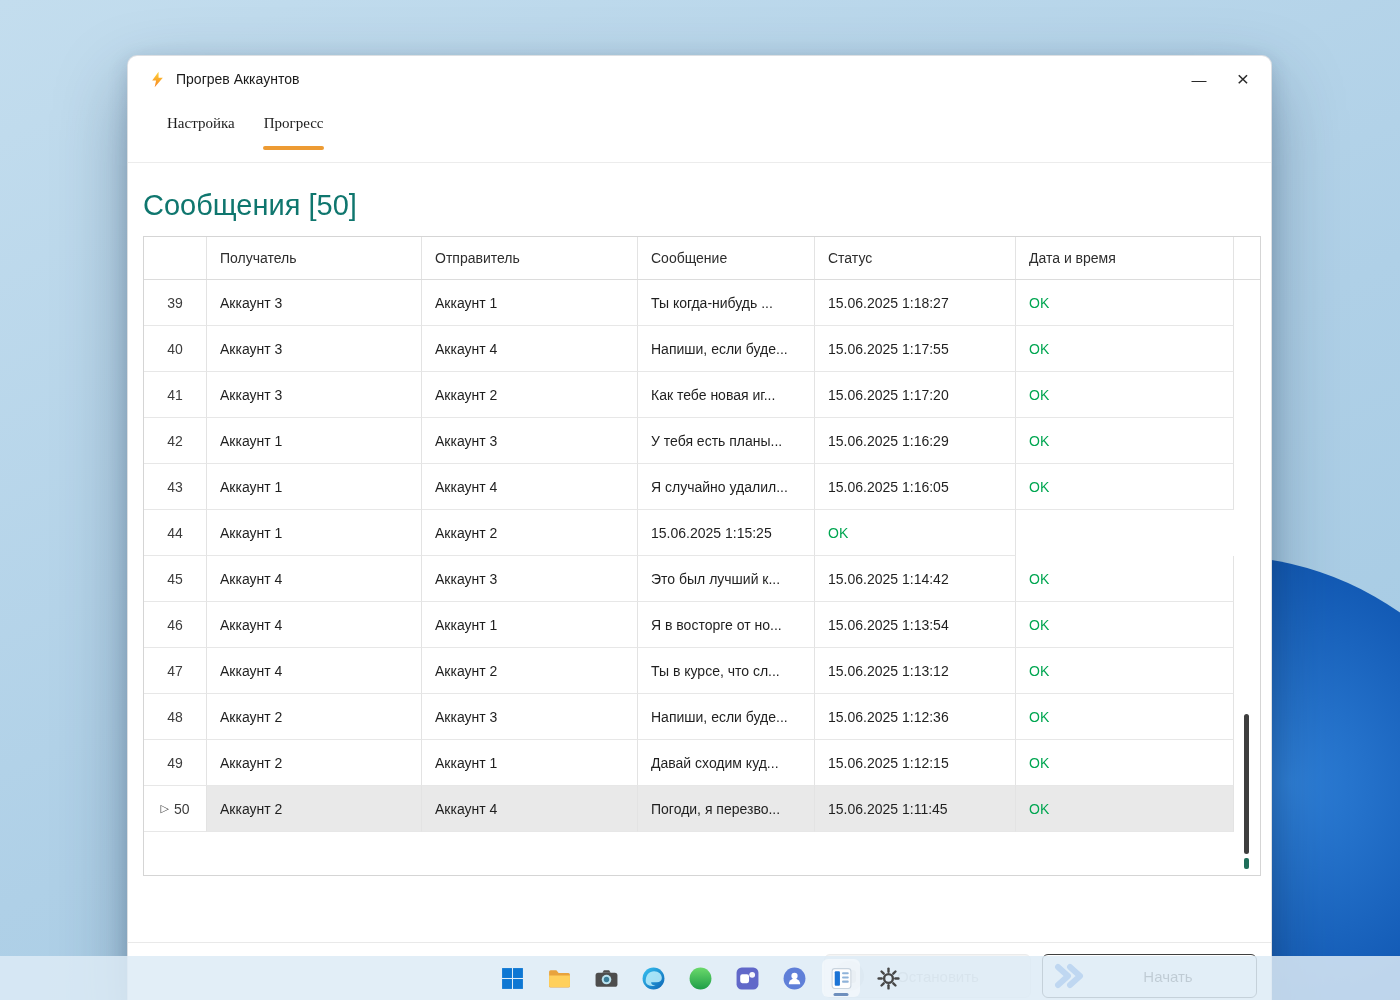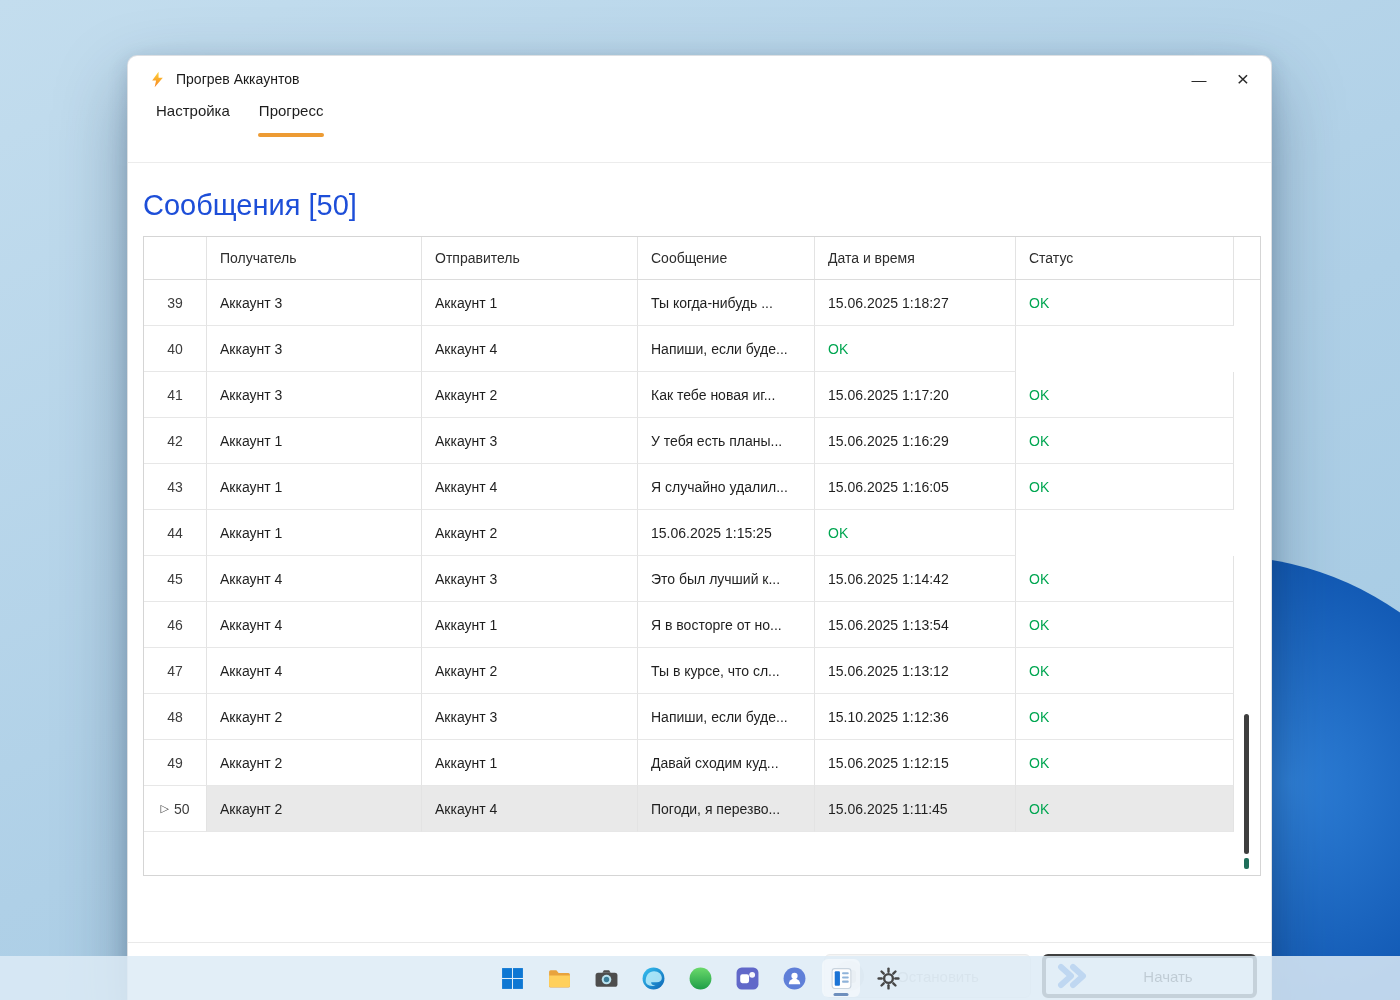--- a/index.html
+++ b/index.html
@@ -25,27 +25,27 @@
 
   .titlebar { height: 46px; display: flex; align-items: center; padding-left: 21px; }
   .bolt { width: 17px; height: 17px; margin-right: 10px; }
   .title { font-size: 14px; color: #1b1b1b; }
   .win-controls { margin-left: auto; display: flex; align-items: center; height: 100%; }
   .win-btn { width: 44px; height: 100%; display: flex; align-items: center; justify-content: center;
              color: #2a2a2a; background: transparent; border: none; font-size: 15px; cursor: default;
              font-family: inherit; }
   .win-btn.close { font-size: 21px; margin-right: 6px; }
 
-  .tabs { display: flex; gap: 27px; padding-left: 27px; align-items: flex-start; height: 61px;
-          border-bottom: 1px solid #ececec; }
+  .tabs { display: flex; gap: 27px; padding-left: 38px; align-items: center; height: 61px;
+          border-bottom: 1px solid #ececec; font-family: Liberation Serif, serif; }
   .tab { padding: 0 1px 17px; font-size: 15px; color: #1d1d1d; position: relative; cursor: default; }
   .tab.active::after { content: ""; position: absolute; left: 0; right: 0; bottom: -1px; height: 4px;
                        border-radius: 3px; background: #ED9B33; }
 
-  .heading { margin: 26px 0 0 15px; font-size: 29px; font-weight: 500; color: #1d4ed8; }
+  .heading { margin: 26px 0 0 15px; font-size: 29px; font-weight: 500; color: #0f766e; }
 
   
   .table-frame { position: absolute; left: 15px; top: 180px; width: 1118px; height: 640px;
                  border: 1px solid #d5d5d5; background: #fff; }
   .thead { display: grid; grid-template-columns: 63px 215px 216px 177px 201px 218px; height: 43px;
            border-bottom: 1px solid #dcdcdc; }
   .th { display: flex; align-items: center; padding: 0 13px; font-size: 14px; color: #2d2d2d;
         border-right: 1px solid #e3e3e3; white-space: nowrap; overflow: hidden; }
   .trow { display: grid; grid-template-columns: 63px 215px 216px 177px 201px 218px; height: 46px; }
   .td { display: flex; align-items: center; padding: 0 13px; font-size: 14px; color: #1f1f1f;
@@ -66,21 +66,21 @@
   
   .footer { position: absolute; left: 0; bottom: 0; width: 100%; height: 67px; border-top: 1px solid #e9e9e9;
             display: flex; align-items: center; justify-content: flex-end; gap: 11px; padding: 0 14px;
             border-radius: 0 0 10px 10px; background: #fff; }
   .btn { height: 44px; border-radius: 6px; display: flex; align-items: center; font-size: 15px; cursor: default; }
   .btn-stop { width: 207px; background: #f4f4f4; border: 1px solid #ebebeb; color: #bdbdbd; padding-left: 9px; }
   .stop-icon { width: 30px; height: 30px; border-radius: 50%; background: #d9d9d9; display: flex;
                align-items: center; justify-content: center; }
   .stop-square { width: 13px; height: 13px; border-radius: 3px; background: #9a9a9a; display: block; }
   .btn-stop .lbl { flex: 1; text-align: center; padding-right: 18px; }
-  .btn-start { width: 215px; background: #fff; border: 4px solid #404040; color: #191919; padding-left: 9px;
+  .btn-start { width: 215px; background: #fff; border: 1px solid #404040; color: #191919; padding-left: 9px;
                box-shadow: 0 1px 2px rgba(0,0,0,.05); }
   .start-icon { width: 34px; height: 26px; }
   .btn-start .lbl { flex: 1; text-align: center; padding-right: 6px; }
 
   
   .taskbar { position: absolute; left: 0; bottom: 0; width: 100%; height: 44px;
              background: rgba(221,235,246,.85); display: flex; align-items: center;
              justify-content: center; gap: 9px; }
   .tb-icon { width: 38px; height: 38px; border-radius: 6px; display: flex; align-items: center;
              justify-content: center; position: relative; cursor: default; }
@@ -121,22 +121,22 @@
   </div>
 
   <div class="heading">Сообщения [50]</div>
 
   <div class="table-frame">
     <div class="thead">
       <div class="th"></div>
       <div class="th">Получатель</div>
       <div class="th">Отправитель</div>
       <div class="th">Сообщение</div>
+      <div class="th">Статус</div>
       <div class="th">Дата и время</div>
-      <div class="th">Статус</div>
     </div>
     <div>
   <div class="trow">
     <div class="td num">
 
       <span>39</span>
     </div>
     <div class="td">Аккаунт 3</div>
     <div class="td">Аккаунт 1</div>
     <div class="td">Ты когда-нибудь ...</div>
@@ -145,20 +145,21 @@
   </div>
 
   <div class="trow">
     <div class="td num">
 
       <span>40</span>
     </div>
     <div class="td">Аккаунт 3</div>
     <div class="td">Аккаунт 4</div>
     <div class="td">Напиши, если буде...</div>
+    <div class="td">15.06.2025 1:17:55</div>
     <div class="td status">OK</div>
   </div>
 
   <div class="trow">
     <div class="td num">
 
       <span>41</span>
     </div>
     <div class="td">Аккаунт 3</div>
     <div class="td">Аккаунт 2</div>
@@ -239,21 +240,21 @@
   </div>
 
   <div class="trow">
     <div class="td num">
 
       <span>48</span>
     </div>
     <div class="td">Аккаунт 2</div>
     <div class="td">Аккаунт 3</div>
     <div class="td">Напиши, если буде...</div>
-    <div class="td">15.10.2025 1:12:36</div>
+    <div class="td">15.06.2025 1:12:36</div>
     <div class="td status">OK</div>
   </div>
 
   <div class="trow">
     <div class="td num">
 
       <span>49</span>
     </div>
     <div class="td">Аккаунт 2</div>
     <div class="td">Аккаунт 1</div>

